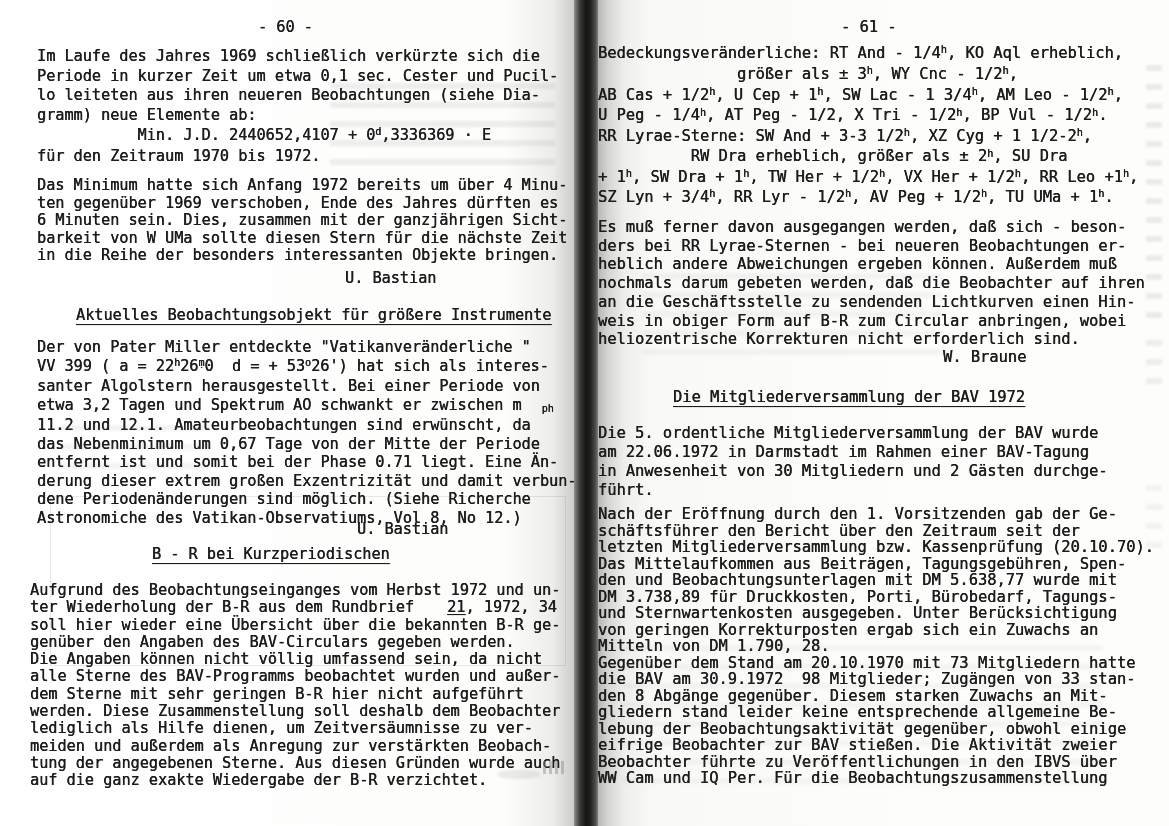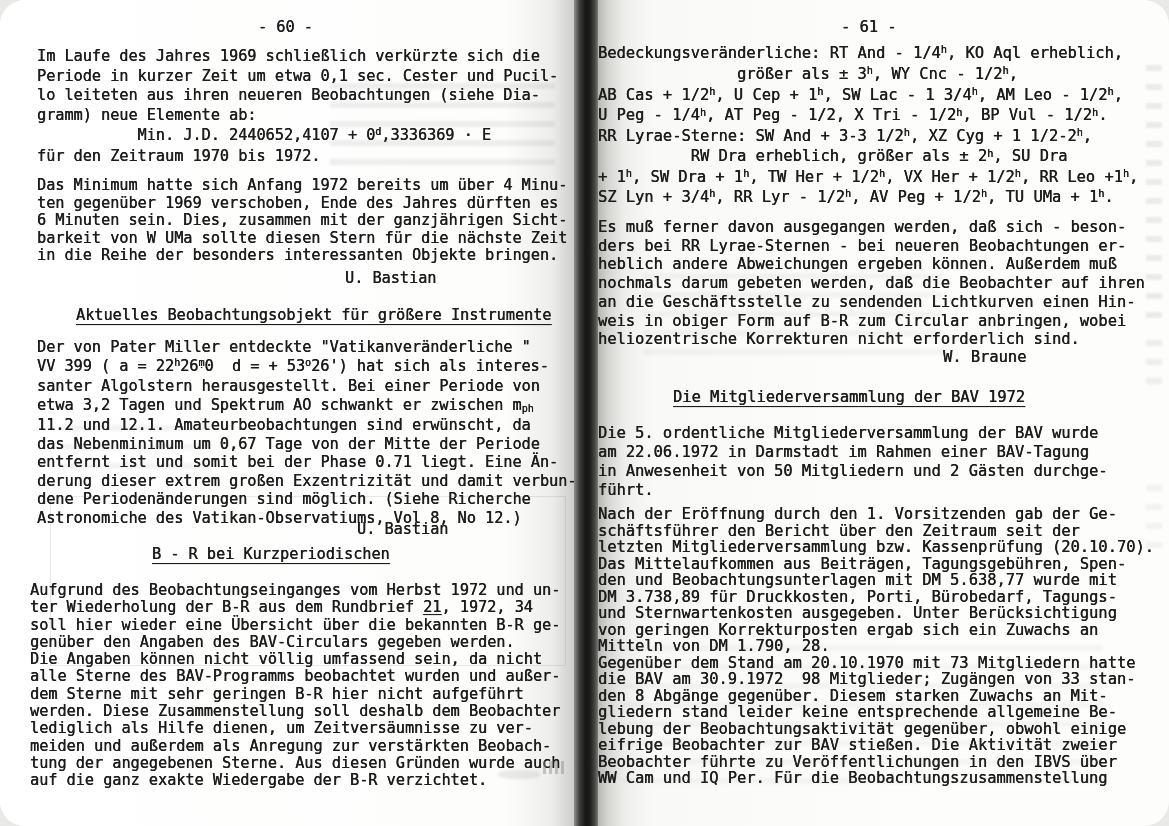--- a/index.html
+++ b/index.html
@@ -1,33 +1,33 @@
 <!DOCTYPE html>
 <html><head>
 <meta charset="utf-8">
 <style>
   html,body{margin:0;padding:0;background:#e9e9e7;}
   #scan{position:relative;width:1169px;height:826px;overflow:hidden;background:#fdfdfc;
-        font-family:"DejaVu Sans Mono","Liberation Mono",monospace;color:#1c1c1c;border-radius:25px;}
+        font-family:"DejaVu Sans Mono","Liberation Mono",monospace;color:#1c1c1c;}
   
   .page{position:absolute;top:0;height:826px;}
   #page-left{left:0;width:576px;
     background:linear-gradient(to right,#ffffff 0%,#fdfdfc 88%,#ececea 96%,#c9c9c7 100%);}
   #page-right{left:598px;width:531px;
     background:linear-gradient(to right,#b7b7b4 0%,#d6d6d3 2%,#eeeeec 5%,#f9f9f8 10%,#fdfdfc 60%,#fdfdfc 100%);}
   #gutter{position:absolute;left:574px;top:0;width:26px;height:826px;
     background:linear-gradient(to right,#8f8f8c 0%,#3b3b38 22%,#161614 45%,#1e1e1c 62%,#4c4c49 82%,#a0a09d 100%);}
   
   .tl{position:absolute;white-space:pre;
       text-shadow:0 0 0.55px rgba(15,15,15,0.85),0.4px 0.2px 0 rgba(25,25,25,0.5);}
   .fs-left{font-size:15.2px;}
   .fs-right{font-size:15.4px;}
   sup{font-size:66%;vertical-align:baseline;position:relative;top:-0.45em;}
-  sub{font-size:66%;vertical-align:baseline;position:relative;top:0.28em;}
-  .u{text-decoration:underline;text-underline-offset:2px;}
+  sub{font-size:66%;vertical-align:baseline;position:relative;top:0.28em;margin-left:20px;}
+  .u{text-decoration:underline;text-underline-offset:2px;margin-left:24px;}
   .heading{text-decoration:underline;text-underline-offset:4px;}
   
   .ghost{position:absolute;pointer-events:none;filter:blur(0.8px);
     background:repeating-linear-gradient(to bottom,transparent 0 5px,#6a6a66 5px 11px,transparent 11px 19px);}
   .ghost-box{position:absolute;pointer-events:none;border:1px solid rgba(70,70,65,0.12);}
   .ticks{position:absolute;display:flex;gap:3px;pointer-events:none;opacity:0.45;}
   .ticks i{display:block;width:3px;height:13px;background:#8a8a86;}
   .smudge{position:absolute;pointer-events:none;background:#9a9a96;opacity:0.18;filter:blur(1.2px);border-radius:40%;}
 </style>
 </head>
@@ -74,21 +74,21 @@
     <div class="tl fs-right" style="left:0px;top:44px;line-height:19.8px;"><div class="line">Bedeckungsveränderliche: RT And - 1/4<sup>h</sup>, KO Aql erheblich,</div><div class="line">               größer als ± 3<sup>h</sup>, WY Cnc - 1/2<sup>h</sup>,</div><div class="line">AB Cas + 1/2<sup>h</sup>, U Cep + 1<sup>h</sup>, SW Lac - 1 3/4<sup>h</sup>, AM Leo - 1/2<sup>h</sup>,</div><div class="line">U Peg - 1/4<sup>h</sup>, AT Peg - 1/2, X Tri - 1/2<sup>h</sup>, BP Vul - 1/2<sup>h</sup>.</div></div>
 
     <div class="tl fs-right" style="left:0px;top:127px;line-height:19.3px;"><div class="line">RR Lyrae-Sterne: SW And + 3-3 1/2<sup>h</sup>, XZ Cyg + 1 1/2-2<sup>h</sup>,</div><div class="line">          RW Dra erheblich, größer als ± 2<sup>h</sup>, SU Dra</div><div class="line">+ 1<sup>h</sup>, SW Dra + 1<sup>h</sup>, TW Her + 1/2<sup>h</sup>, VX Her + 1/2<sup>h</sup>, RR Leo +1<sup>h</sup>,</div><div class="line">SZ Lyn + 3/4<sup>h</sup>, RR Lyr - 1/2<sup>h</sup>, AV Peg + 1/2<sup>h</sup>, TU UMa + 1<sup>h</sup>.</div></div>
 
     <div class="tl fs-right" style="left:0px;top:218px;line-height:18.7px;"><div class="line">Es muß ferner davon ausgegangen werden, daß sich - beson-</div><div class="line">ders bei RR Lyrae-Sternen - bei neueren Beobachtungen er-</div><div class="line">heblich andere Abweichungen ergeben können. Außerdem muß</div><div class="line">nochmals darum gebeten werden, daß die Beobachter auf ihren</div><div class="line">an die Geschäftsstelle zu sendenden Lichtkurven einen Hin-</div><div class="line">weis in obiger Form auf B-R zum Circular anbringen, wobei</div><div class="line">heliozentrische Korrekturen nicht erforderlich sind.</div></div>
 
     <div class="tl fs-right" style="left:345px;top:348px;">W. Braune</div>
 
     <div class="tl fs-right heading" style="left:75px;top:388px;">Die Mitgliederversammlung der BAV 1972</div>
 
-    <div class="tl fs-right" style="left:0px;top:424px;line-height:19px;"><div class="line">Die 5. ordentliche Mitgliederversammlung der BAV wurde</div><div class="line">am 22.06.1972 in Darmstadt im Rahmen einer BAV-Tagung</div><div class="line">in Anwesenheit von 50 Mitgliedern und 2 Gästen durchge-</div><div class="line">führt.</div></div>
+    <div class="tl fs-right" style="left:0px;top:424px;line-height:19px;"><div class="line">Die 5. ordentliche Mitgliederversammlung der BAV wurde</div><div class="line">am 22.06.1972 in Darmstadt im Rahmen einer BAV-Tagung</div><div class="line">in Anwesenheit von 30 Mitgliedern und 2 Gästen durchge-</div><div class="line">führt.</div></div>
 
     <div class="tl fs-right" style="left:0px;top:506px;line-height:16.5px;"><div class="line">Nach der Eröffnung durch den 1. Vorsitzenden gab der Ge-</div><div class="line">schäftsführer den Bericht über den Zeitraum seit der</div><div class="line">letzten Mitgliederversammlung bzw. Kassenprüfung (20.10.70).</div><div class="line">Das Mittelaufkommen aus Beiträgen, Tagungsgebühren, Spen-</div><div class="line">den und Beobachtungsunterlagen mit DM 5.638,77 wurde mit</div><div class="line">DM 3.738,89 für Druckkosten, Porti, Bürobedarf, Tagungs-</div><div class="line">und Sternwartenkosten ausgegeben. Unter Berücksichtigung</div><div class="line">von geringen Korrekturposten ergab sich ein Zuwachs an</div><div class="line">Mitteln von DM 1.790, 28.</div><div class="line">Gegenüber dem Stand am 20.10.1970 mit 73 Mitgliedern hatte</div><div class="line">die BAV am 30.9.1972  98 Mitglieder; Zugängen von 33 stan-</div><div class="line">den 8 Abgänge gegenüber. Diesem starken Zuwachs an Mit-</div><div class="line">gliedern stand leider keine entsprechende allgemeine Be-</div><div class="line">lebung der Beobachtungsaktivität gegenüber, obwohl einige</div><div class="line">eifrige Beobachter zur BAV stießen. Die Aktivität zweier</div><div class="line">Beobachter führte zu Veröffentlichungen in den IBVS über</div><div class="line">WW Cam und IQ Per. Für die Beobachtungszusammenstellung</div></div>
 
     <div class="ghost" style="left:45px;top:268px;width:300px;height:95px;opacity:0.06;"></div>
     <div class="ghost" style="left:25px;top:640px;width:480px;height:150px;opacity:0.05;"></div>
     <div class="ghost" style="left:548px;top:60px;width:16px;height:265px;opacity:0.12;"></div>
     <div class="ghost" style="left:548px;top:335px;width:16px;height:55px;opacity:0.10;"></div>
     <div class="ghost" style="left:548px;top:480px;width:16px;height:70px;opacity:0.07;"></div>
   </div>
 </div>

